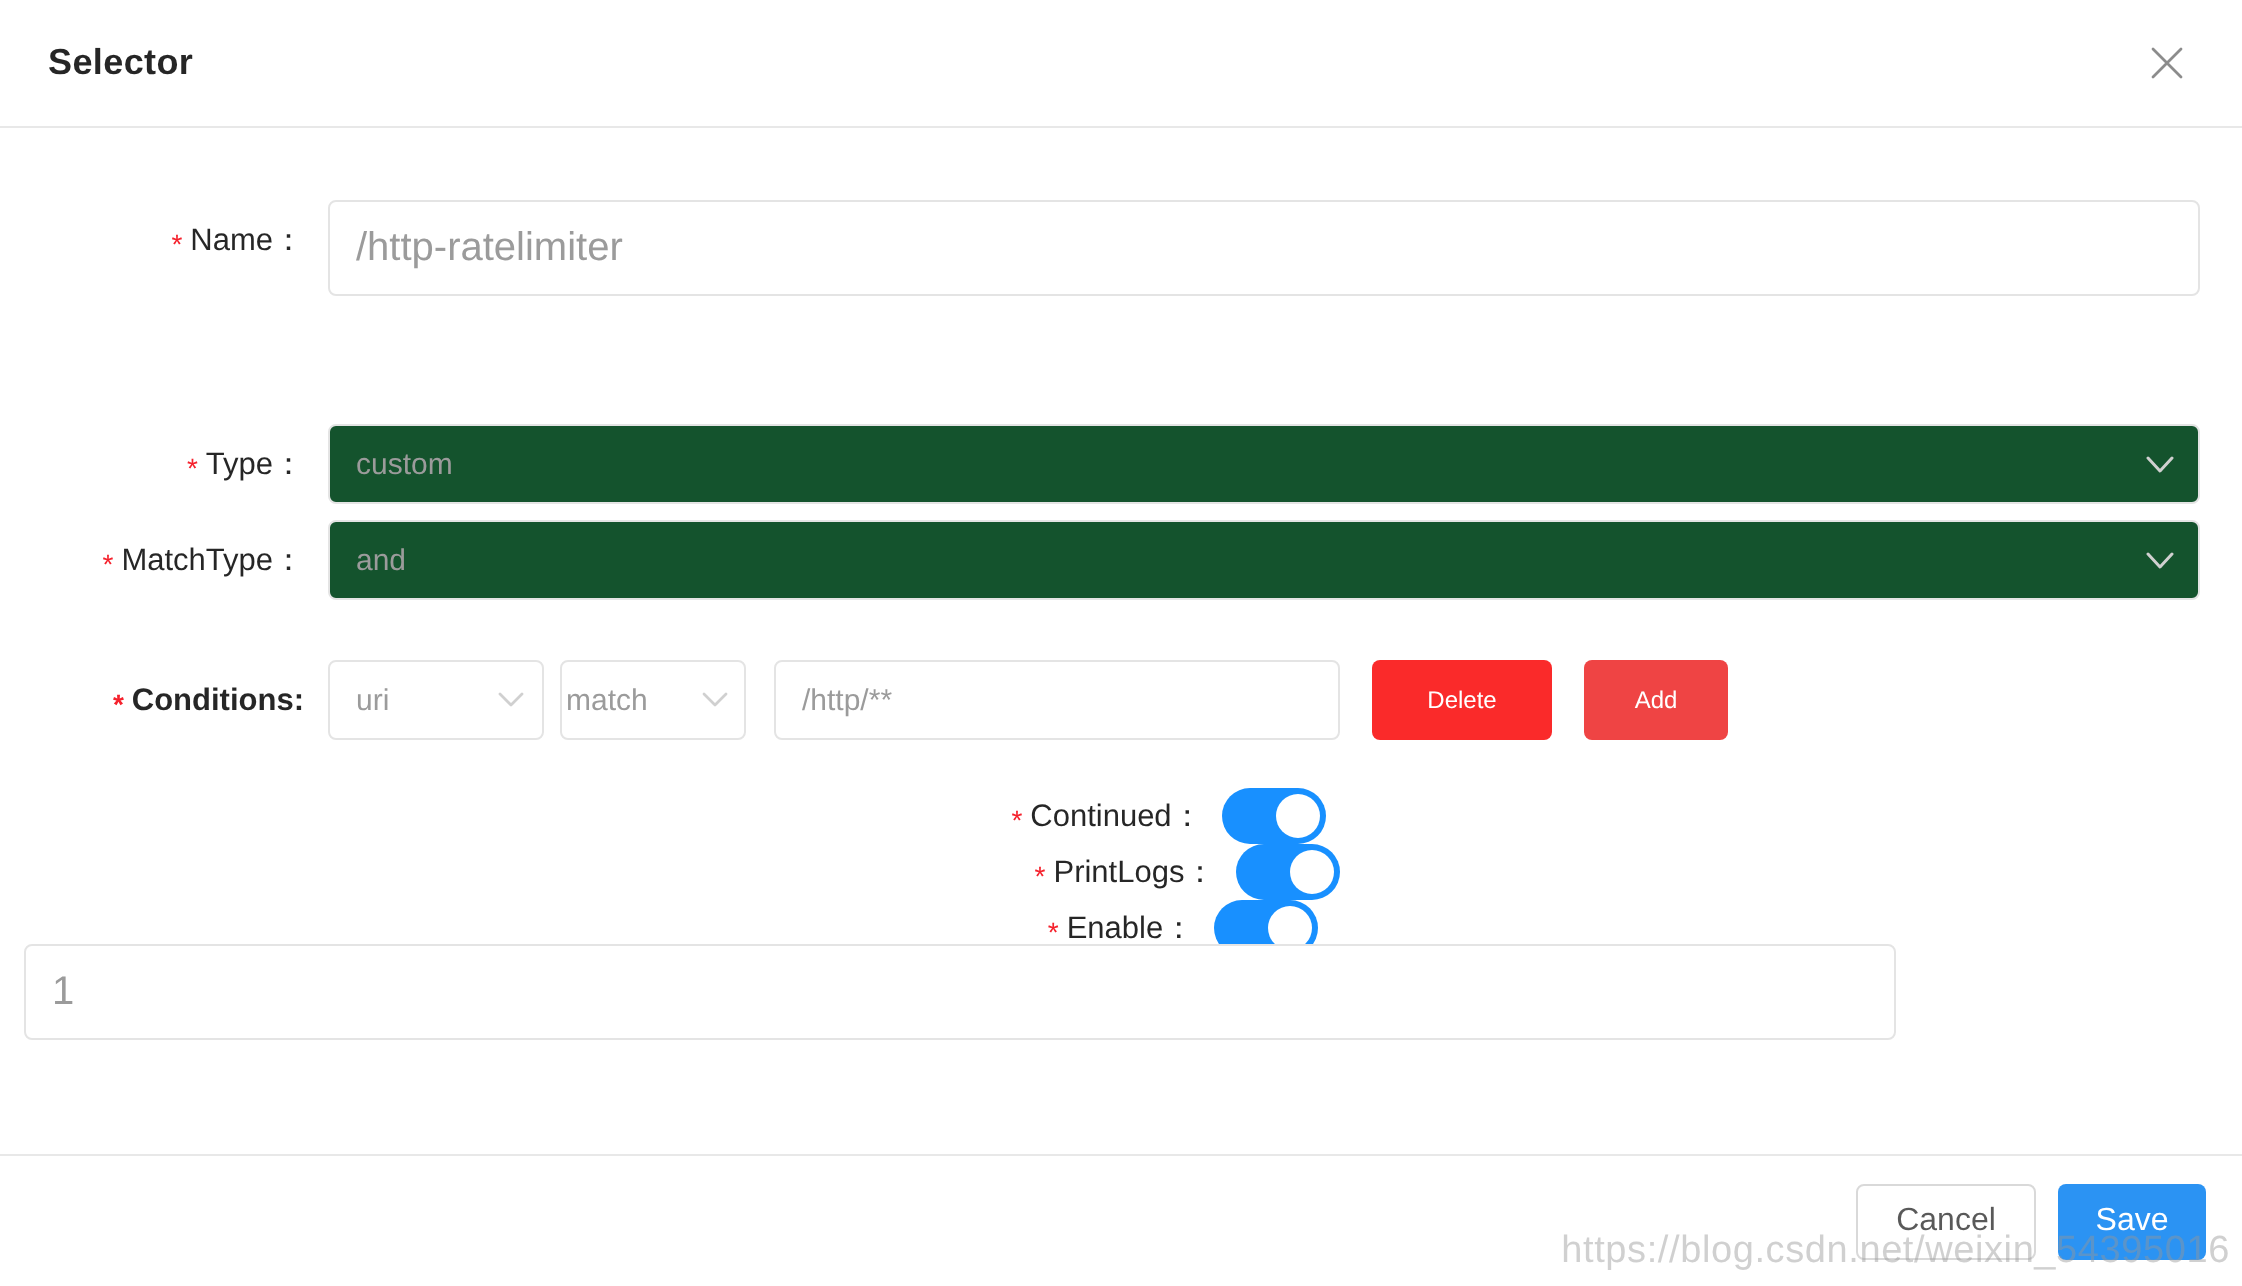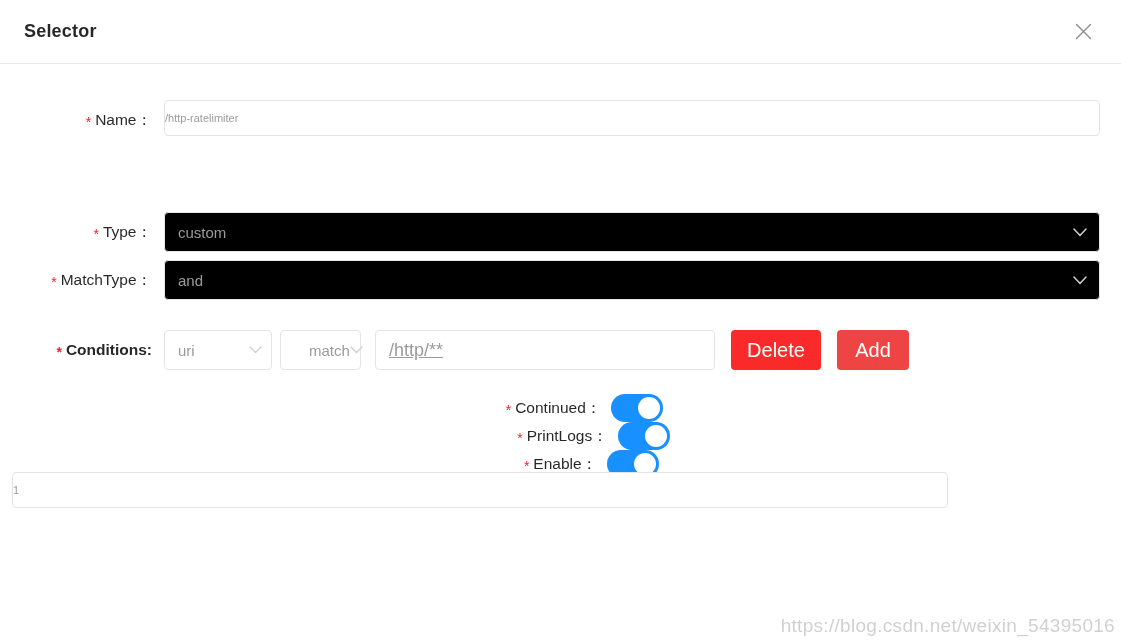--- a/index.html
+++ b/index.html
@@ -100,40 +100,40 @@
     position: relative;
     top: 2px;
   }
   .form-control {
     margin-left: 12px;
   }
 
   
   .txt-input {
     box-sizing: border-box;
-    height: 36px;
+    height: 48px;
     width: 936px;
     border: 1px solid #e4e4e4;
     border-radius: 4px;
     background: #fff;
     font-family: "Liberation Sans", sans-serif;
-    font-size: 11px;
+    font-size: 20px;
     color: #9b9b9b;
-    padding: 0 0;
+    padding: 0 13px;
     outline: none;
   }
   .txt-input::placeholder { color: #9b9b9b; }
 
   .select-box {
     box-sizing: border-box;
     height: 40px;
     width: 936px;
     border: 1px solid #e4e4e4;
     border-radius: 4px;
-    background: #000000;
+    background: #14532d;
     display: flex;
     align-items: center;
     padding: 0 12px 0 13px;
     font-size: 15px;
     color: #9b9b9b;
     cursor: pointer;
     position: relative;
   }
   .select-value { flex: 1 1 auto; }
   .chev {
@@ -157,50 +157,49 @@
     border-radius: 4px;
     background: #fff;
     display: flex;
     align-items: center;
     padding: 0 9px 0 13px;
     font-size: 15px;
     color: #9b9b9b;
     cursor: pointer;
   }
   .sel-small.mid {
-    width: 81px;
+    width: 93px;
     margin-left: 8px;
-    padding-left: 28px;
+    padding-left: 2px;
     padding-right: 8px;
   }
   .sel-small .select-value { flex: 1 1 auto; }
   .cond-value {
     box-sizing: border-box;
     height: 40px;
-    width: 340px;
+    width: 283px;
     margin-left: 14px;
     border: 1px solid #e4e4e4;
     border-radius: 4px;
     background: #fff;
-    font-size: 18px;
+    font-size: 15px;
     color: #9b9b9b;
     padding: 0 13px;
     font-family: "Liberation Sans", sans-serif;
     outline: none;
-    text-decoration: underline;
   }
   .cond-value::placeholder { color:#9b9b9b; }
 
   .btn {
     box-sizing: border-box;
     height: 40px;
     border: none;
     border-radius: 4px;
     font-family: "Liberation Sans", sans-serif;
-    font-size: 20px;
+    font-size: 12px;
     color: #ffffff;
     cursor: pointer;
     padding: 0;
   }
   .btn-delete {
     background: #fa2a2a;
     width: 90px;
     margin-left: 16px;
   }
   .btn-add {
@@ -415,16 +414,20 @@
     </div>
 
     <div class="form-row row-order">
       <div class="form-control">
         <input class="txt-input" type="text" value="1" style="">
       </div>
     </div>
 
   </div>
 
+  <div class="dialog-footer">
+    <button class="btn-cancel">Cancel</button>
+    <button class="btn-save">Save</button>
+  </div>
 
 </div>
 
 <div class="watermark">https://blog.csdn.net/weixin_54395016</div>
 
 </body></html>

